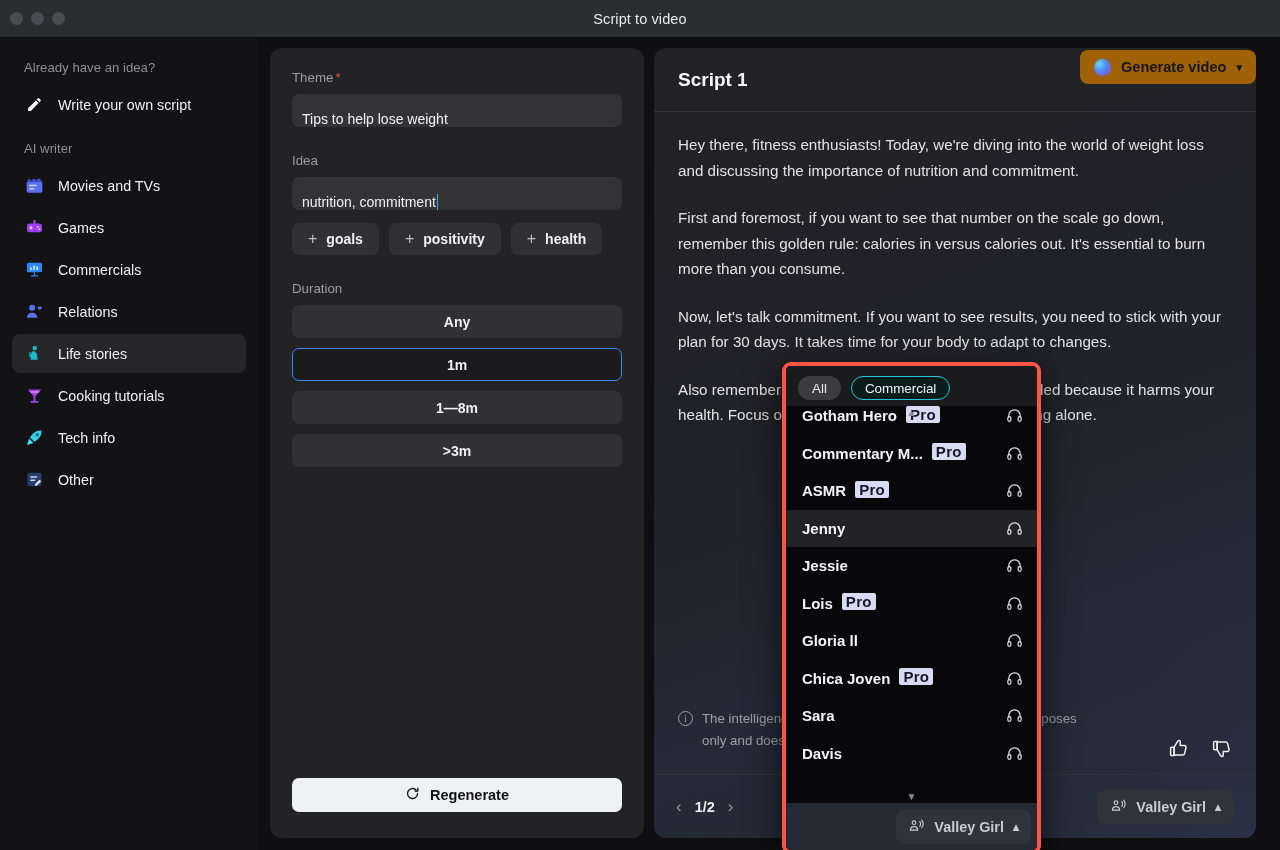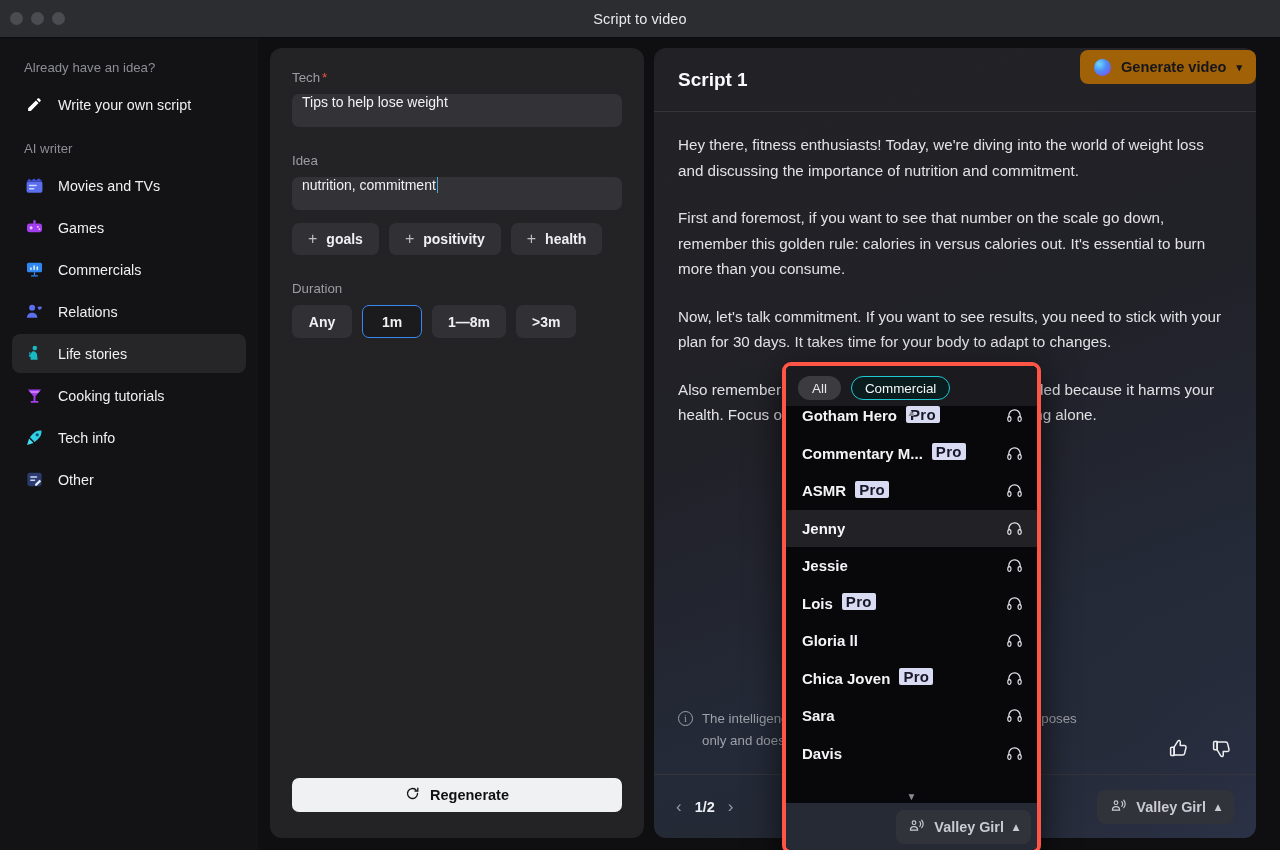--- a/index.html
+++ b/index.html
@@ -61,38 +61,38 @@
   .form-card {
     position: absolute; top: 10px; left: 270px;
     width: 374px; height: 790px;
     background: #232326; border-radius: 12px;
     padding: 22px 22px 0 22px;
   }
   .fld-label { font-size: 13.3px; color: #9c9da3; margin-bottom: 9px; }
   .fld-label .req { color: #f2513f; margin-left: 2px; }
   .txtfield {
     height: 33px; background: #333337; border-radius: 7px;
-    display: flex; align-items: flex-start; padding: 0 10px;
+    display: flex; align-items: flex-end; padding: 0 10px;
     font-size: 14px; color: #f2f2f4;
   }
   .caret {
     display: inline-block; width: 1.5px; height: 16px;
     background: #4da6d8; margin-left: 1px;
   }
   .gap-lg { height: 26px; }
   .gap-sm { height: 13px; }
   .chips { display: flex; flex-wrap: wrap; gap: 10px; }
   .chip {
     height: 32px; background: #313135; border-radius: 7px;
     display: inline-flex; align-items: center; gap: 9px;
     padding: 0 16px; font-size: 14px; color: #f0f0f2; cursor: pointer;
     font-weight: 600;
   }
   .chip .plus { font-size: 16px; color: #bdbec3; font-weight: 300; }
-  .dur-row { display: flex; gap: 10px; }
+  .dur-row { display: flex; gap: 10px; flex-direction: column; }
   .dur {
     min-width: 60px; height: 33px; background: #313135;
     border-radius: 7px; display: inline-flex; align-items: center;
     justify-content: center; padding: 0 15px;
     font-size: 14px; color: #f0f0f2; cursor: pointer; font-weight: 600;
     border: 1.5px solid transparent;
   }
   .dur.sel { background: #1b1b1e; border-color: #3a86f2; }
   .regen {
     position: absolute; left: 22px; bottom: 26px; width: 330px; height: 34px;
@@ -342,21 +342,21 @@
               <rect x="6.5" y="12" width="6.5" height="1.8" rx=".9" fill="#cfd9f5"></rect>
               <path d="M12.8 17.8l5.6-5.6 2 2-5.6 5.6h-2z" fill="#e6ecfb"></path>
             </svg>
         </span>
         <span>Other</span>
       </div>
     </div>
 
     <div class="form-card">
       <div class="fld-label">
-        <span>Tech</span><span class="req">*</span>
+        <span>Theme</span><span class="req">*</span>
       </div>
       <div class="txtfield">
         <span>Tips to help lose weight</span>
       </div>
 
       <div class="gap-lg"></div>
       <div class="fld-label">Idea</div>
       <div class="txtfield">
         <span>nutrition, commitment</span>
           <span class="caret"></span>

